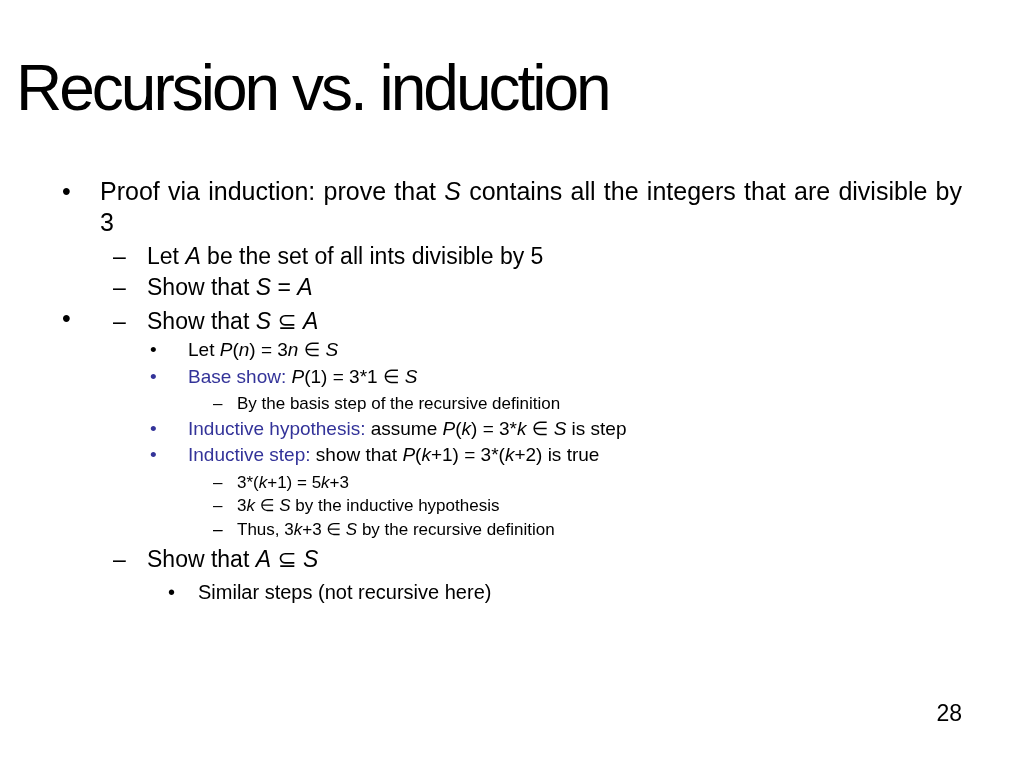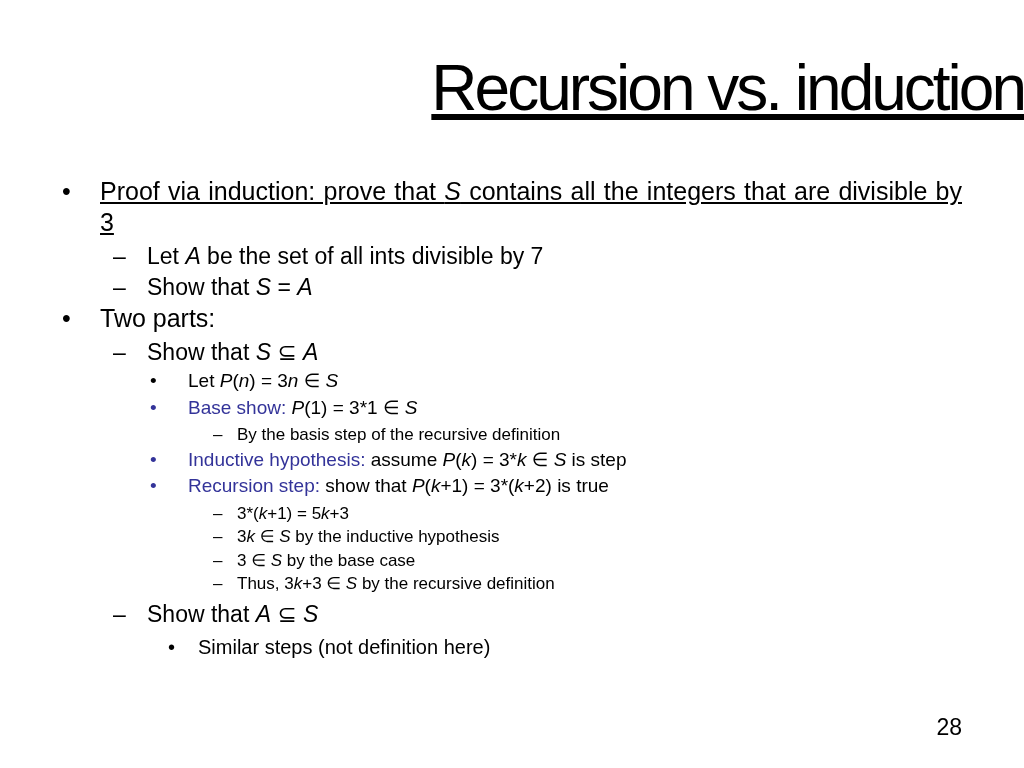--- a/index.html
+++ b/index.html
@@ -11,26 +11,25 @@
     background: #ffffff;
     color: #000000;
     font-family: "Liberation Sans", sans-serif;
     overflow: hidden;
   }
   .title {
     position: absolute;
     top: 56px;
     left: 16px;
     right: 0;
-    text-align: right;
+    text-align: left;
     font-size: 64px;
     line-height: 64px;
     letter-spacing: -3px;
     white-space: nowrap;
-    text-decoration: underline;
   }
   .content {
     position: absolute;
     top: 176px;
     left: 0;
     right: 0;
   }
   .row { position: relative; }
   .row .marker { position: absolute; top: 0; }
 
@@ -44,55 +43,54 @@
   .lvl4 .marker { left: 213px; }
   .lvl3b { font-size: 20px; line-height: 27px; padding-left: 198px; }
   .lvl3b .marker { left: 168px; }
 
   
   .lvl1 + .lvl2 { margin-top: 3px; }
   .lvl3 + .lvl4 { margin-top: 2px; }
   .lvl4 + .lvl2 { margin-top: 3px; }
   .lvl2 + .lvl3b { margin-top: 4px; }
 
-  .justify .text { display: block; text-align: justify; text-decoration: underline; }
+  .justify .text { display: block; text-align: justify; }
   .text { white-space: normal; }
 
   .it { font-style: italic; }
   .accent { color: var(--accent); }
 
   .pagenum {
     position: absolute;
     top: 702px;
     right: 62px;
     font-size: 23px;
     line-height: 23px;
-    margin-top: 14px;
   }
 </style>
 </head>
 <body>
 
 <div class="slide">
   <div class="title">Recursion vs. induction</div>
   <div class="content">
       <div class="row lvl1 justify">
         <span class="marker">•</span>
         <span class="text"><span>Proof via induction: prove that </span><span class="it">S</span><span> contains all the integers that are divisible by 3</span></span>
       </div>
-      <div class="row lvl2"><span class="marker">–</span><span class="text"><span>Let </span><span class="it">A</span><span> be the set of all ints divisible by 7</span></span></div>
+      <div class="row lvl2"><span class="marker">–</span><span class="text"><span>Let </span><span class="it">A</span><span> be the set of all ints divisible by 5</span></span></div>
       <div class="row lvl2"><span class="marker">–</span><span class="text"><span>Show that </span><span class="it">S</span><span> = </span><span class="it">A</span></span></div>
-      <div class="row lvl1"><span class="marker">•</span><span class="text"><span>Two parts:</span></span></div>
+      <div class="row lvl1"><span class="marker">•</span></div>
       <div class="row lvl2"><span class="marker">–</span><span class="text"><span>Show that </span><span class="it">S</span><span> ⊆ </span><span class="it">A</span></span></div>
       <div class="row lvl3"><span class="marker">•</span><span class="text"><span>Let </span><span class="it">P</span><span>(</span><span class="it">n</span><span>) = 3</span><span class="it">n</span><span> ∈ </span><span class="it">S</span></span></div>
       <div class="row lvl3"><span class="marker accent">•</span><span class="text"><span class="accent">Base show:</span><span> </span><span class="it">P</span><span>(1) = 3*1 ∈ </span><span class="it">S</span></span></div>
       <div class="row lvl4"><span class="marker">–</span><span class="text"><span>By the basis step of the recursive definition</span></span></div>
       <div class="row lvl3"><span class="marker accent">•</span><span class="text"><span class="accent">Inductive hypothesis:</span><span> assume </span><span class="it">P</span><span>(</span><span class="it">k</span><span>) = 3*</span><span class="it">k</span><span> ∈ </span><span class="it">S</span><span> is step</span></span></div>
-      <div class="row lvl3"><span class="marker accent">•</span><span class="text"><span class="accent">Recursion step:</span><span> show that </span><span class="it">P</span><span>(</span><span class="it">k</span><span>+1) = 3*(</span><span class="it">k</span><span>+2) is true</span></span></div>
+      <div class="row lvl3"><span class="marker accent">•</span><span class="text"><span class="accent">Inductive step:</span><span> show that </span><span class="it">P</span><span>(</span><span class="it">k</span><span>+1) = 3*(</span><span class="it">k</span><span>+2) is true</span></span></div>
       <div class="row lvl4"><span class="marker">–</span><span class="text"><span>3*(</span><span class="it">k</span><span>+1) = 5</span><span class="it">k</span><span>+3</span></span></div>
       <div class="row lvl4"><span class="marker">–</span><span class="text"><span>3</span><span class="it">k</span><span> ∈ </span><span class="it">S</span><span> by the inductive hypothesis</span></span></div>
-      <div class="row lvl4"><span class="marker">–</span><span class="text"><span>3 ∈ </span><span class="it">S</span><span> by the base case</span></span></div>
+      <div class="row lvl4"><span class="marker">–</span></div>
       <div class="row lvl4"><span class="marker">–</span><span class="text"><span>Thus, 3</span><span class="it">k</span><span>+3 ∈ </span><span class="it">S</span><span> by the recursive definition</span></span></div>
       <div class="row lvl2"><span class="marker">–</span><span class="text"><span>Show that </span><span class="it">A</span><span> ⊆ </span><span class="it">S</span></span></div>
-      <div class="row lvl3b"><span class="marker">•</span><span class="text"><span>Similar steps (not definition here)</span></span></div>
+      <div class="row lvl3b"><span class="marker">•</span><span class="text"><span>Similar steps (not recursive here)</span></span></div>
     </div>
   <div class="pagenum">28</div>
 </div>
 
 </body></html>

